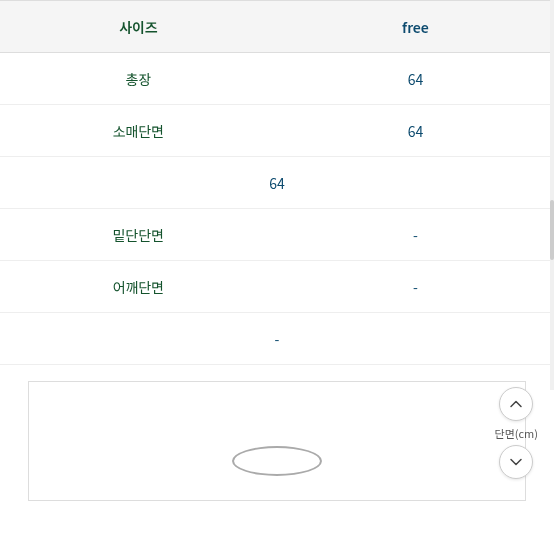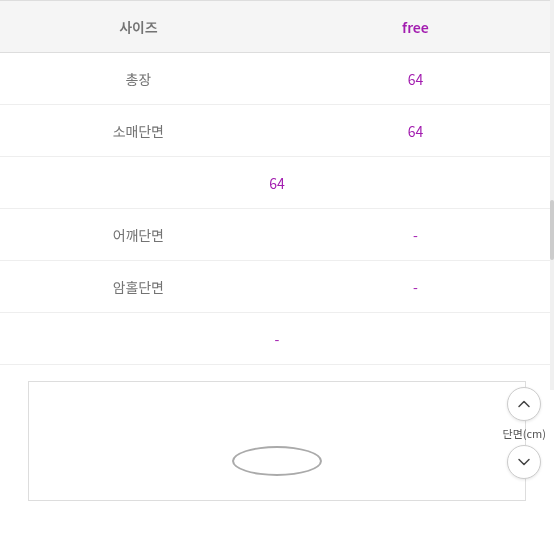--- a/index.html
+++ b/index.html
@@ -32,29 +32,29 @@
     .table-header-row {
       background: #f5f5f5;
       border-bottom: 1px solid #dddddd;
     }
 
     .cell-label {
       flex: 1;
       padding: 14px 16px;
       text-align: center;
       font-size: 14px;
-      color: #737373;
+      color: #14532d;
     }
 
     .cell-value {
       flex: 1;
       padding: 14px 16px;
       text-align: center;
       font-size: 14px;
-      color: #a21caf;
+      color: #0c4a6e;
     }
 
     .header-label {
       font-weight: 600;
     }
 
     .header-value {
       font-weight: 600;
     }
 
@@ -78,21 +78,21 @@
       width: 90px;
       height: 30px;
       border: 2px solid #aaaaaa;
       border-radius: 50%;
       position: absolute;
       bottom: 24px;
     }
 
     .bottom-right-area {
       position: absolute;
-      right: 0;
+      right: 8px;
       top: 0;
       display: flex;
       flex-direction: column;
       align-items: center;
       gap: 4px;
       padding: 6px 8px;
     }
 
     .unit-text {
       font-size: 11px;
@@ -156,26 +156,26 @@
     <div class="cell-label">소매단면</div>
     <div class="cell-value">64</div>
   </div>
 
   <div class="table-row">
     <div class="cell-value">64</div>
   </div>
 
 
   <div class="table-row">
+    <div class="cell-label">밑단단면</div>
+    <div class="cell-value">-</div>
+  </div>
+
+  <div class="table-row">
     <div class="cell-label">어깨단면</div>
-    <div class="cell-value">-</div>
-  </div>
-
-  <div class="table-row">
-    <div class="cell-label">암홀단면</div>
     <div class="cell-value">-</div>
   </div>
 
   <div class="table-row">
     <div class="cell-value">-</div>
   </div>
 
 </div>
 
 <div class="bottom-section">

